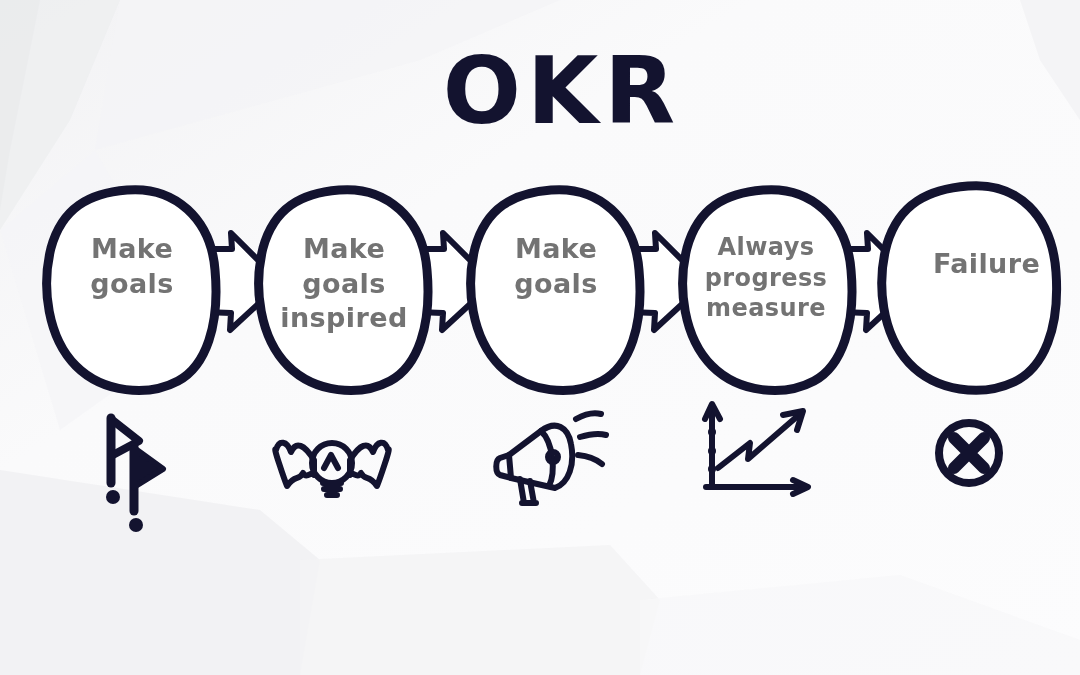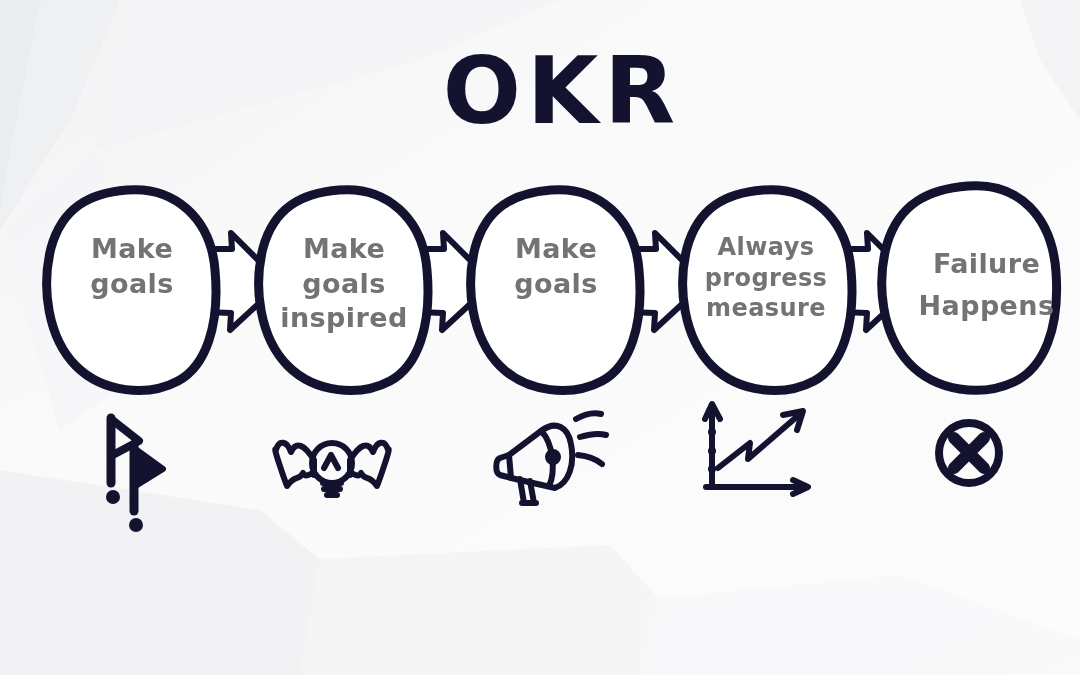--- a/index.html
+++ b/index.html
@@ -223,16 +223,15 @@
   </div>
 
   <div class="node-text" style="left:676px; top:232px; width:180px; font-size:24px;">
     <span class="ln">Always</span>
     <span class="ln">progress</span>
     <span class="ln">measure</span>
   </div>
 
   <div class="node-text" style="left:888px; top:243px; width:165px; font-size:27px; line-height:1.55;margin-left:16px;">
     <span class="ln">Failure</span>
-    <span class="ln">Happens</span>
   </div>
 
 </div>
 
 </body></html>

